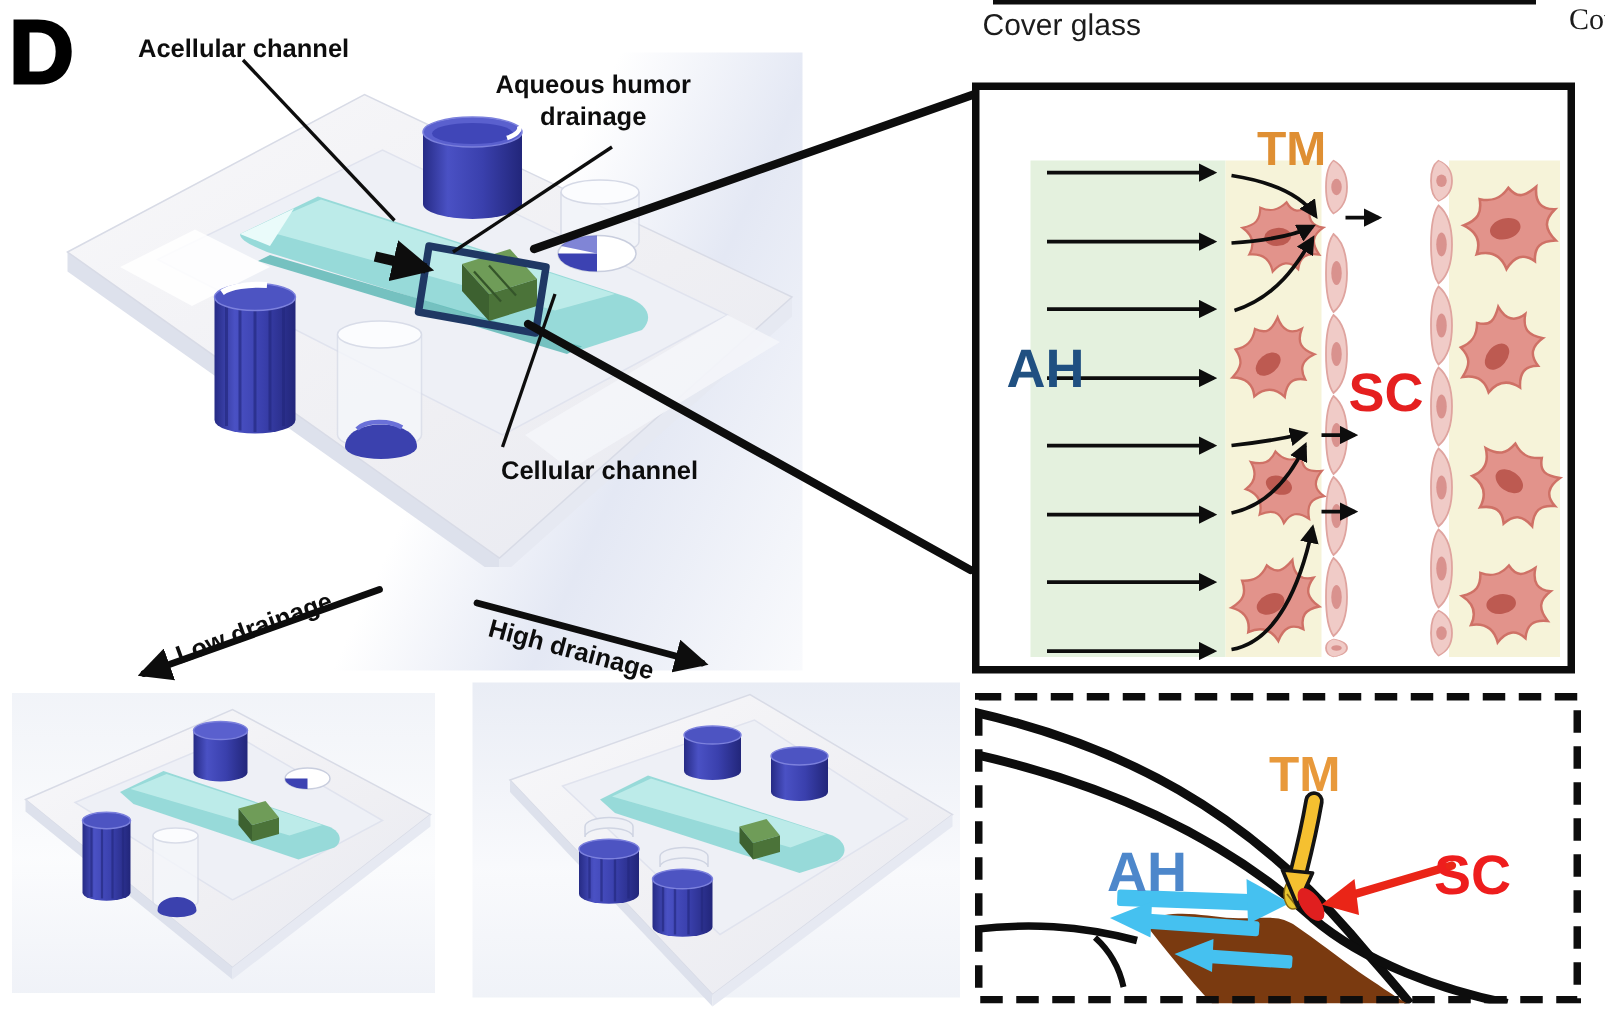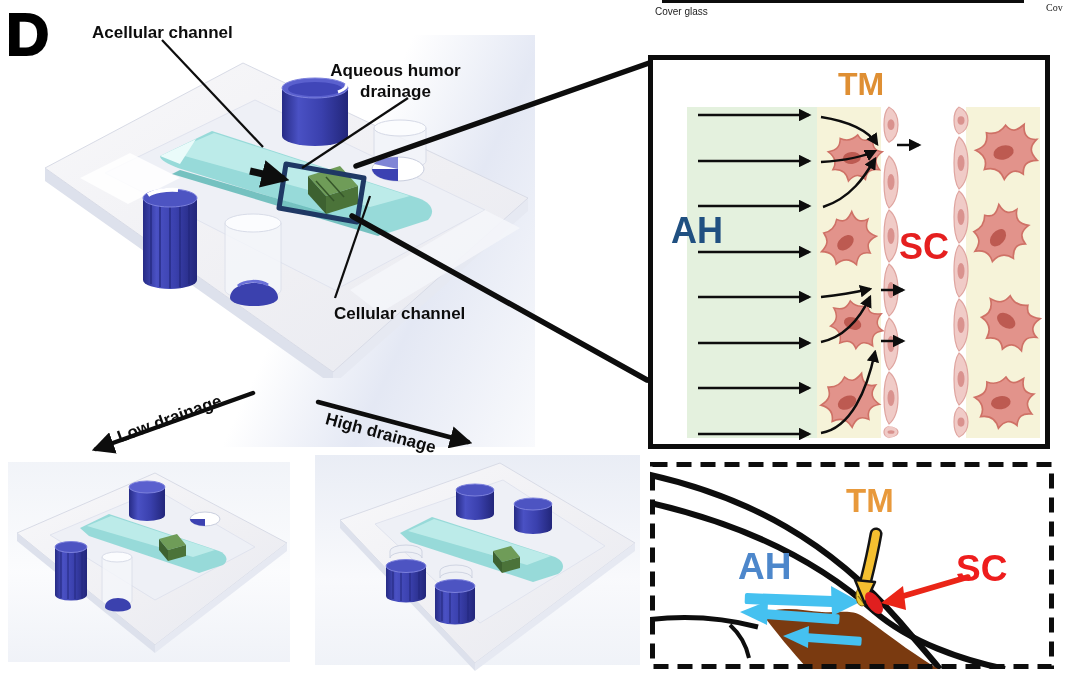--- a/index.html
+++ b/index.html
@@ -8,32 +8,32 @@
     position:relative; background:#ffffff; overflow:hidden;
     font-family:"Liberation Sans", sans-serif; color:#111;
   }
   .abs { position:absolute; }
   .lbl { font-weight:bold; font-size:17px; color:#0d0d0d; line-height:1.25; }
   .panel-letter {
     font-size:60px; font-weight:bold; color:#000;
     -webkit-text-stroke:2px #000; letter-spacing:-2px;
   }
   .thin-top-line { background:#0d0d0d; height:3px; }
-  .cover-glass { font-size:10px; font-weight:normal; color:#1c1c1c; }
+  .cover-glass { font-size:20px; font-weight:normal; color:#1c1c1c; }
   .rot-low  { transform:rotate(-20deg); transform-origin:left center; }
   .rot-high { transform:rotate(15deg);  transform-origin:left center; }
   .bg-soft-main {
     background:linear-gradient(115deg, rgba(240,242,248,0) 55%, rgba(223,228,242,.85) 74%, rgba(243,245,250,.5) 100%);
   }
   .bg-soft-low { background:linear-gradient(180deg,#eef1f7 0%, #fafbfd 55%, #eceff6 100%); opacity:.8; }
   .bg-soft-high { background:linear-gradient(180deg,#e7ebf4 0%, #f8f9fc 60%, #eef1f7 100%); opacity:.9; }
   .inset-top {
     border:5px solid #0c0c0c; background:#ffffff;
   }
-  .inset-label { position:absolute; font-weight:bold; }
+  .inset-label { position:absolute; font-weight:bold;margin-top:15px; }
   .tm-top { font-size:32px; color:#df8f33; }
   .ah-top { font-size:36px; color:#205081; }
   .sc-top { font-size:36px; color:#e51f1f; }
   .tm-bot { font-size:33px; color:#e8993b; }
   .ah-bot { font-size:37px; color:#4d87cb; }
   .sc-bot { font-size:37px; color:#ee1d1d; }
 </style>
 </head>
 <body>
 
@@ -230,21 +230,21 @@
     <line x1="408" y1="98" x2="302" y2="168"></line>
     <line x1="370" y1="196" x2="335" y2="298"></line>
   </g>
   <g stroke="#0d0d0d" stroke-width="4.5" stroke-linecap="round">
     <line x1="253" y1="393" x2="96" y2="449" marker-end="url(#mB)"></line>
     <line x1="318" y1="402" x2="468" y2="442" marker-end="url(#mB)"></line>
   </g>
 </svg>
 
 <div class="abs lbl" style="left:92px; top:22px;">Acellular channel</div>
-<div class="abs lbl" style="left:318px; top:60px; width:155px; text-align:center;">Aqueous humor drainage</div>
+<div class="abs lbl" style="left:318px; top:46px; width:155px; text-align:center;">Aqueous humor drainage</div>
 <div class="abs lbl" style="left:334px; top:303px;">Cellular channel</div>
 <div class="abs lbl rot-low" style="left:118px; top:427px;">Low drainage</div>
 <div class="abs lbl rot-high" style="left:326px; top:408px;">High drainage</div>
 
 <div class="abs inset-top" style="left:648px; top:55px; width:402px; height:394px;">
   <svg width="392" height="384" viewBox="0 0 392 384" style="position:absolute; left:0; top:0;">
     <defs>
       <marker id="mC" viewBox="0 0 10 10" refX="8" refY="5" markerWidth="5" markerHeight="5" orient="auto">
           <path d="M0 0 L10 5 L0 10 z" fill="#0d0d0d"></path>
         </marker>

